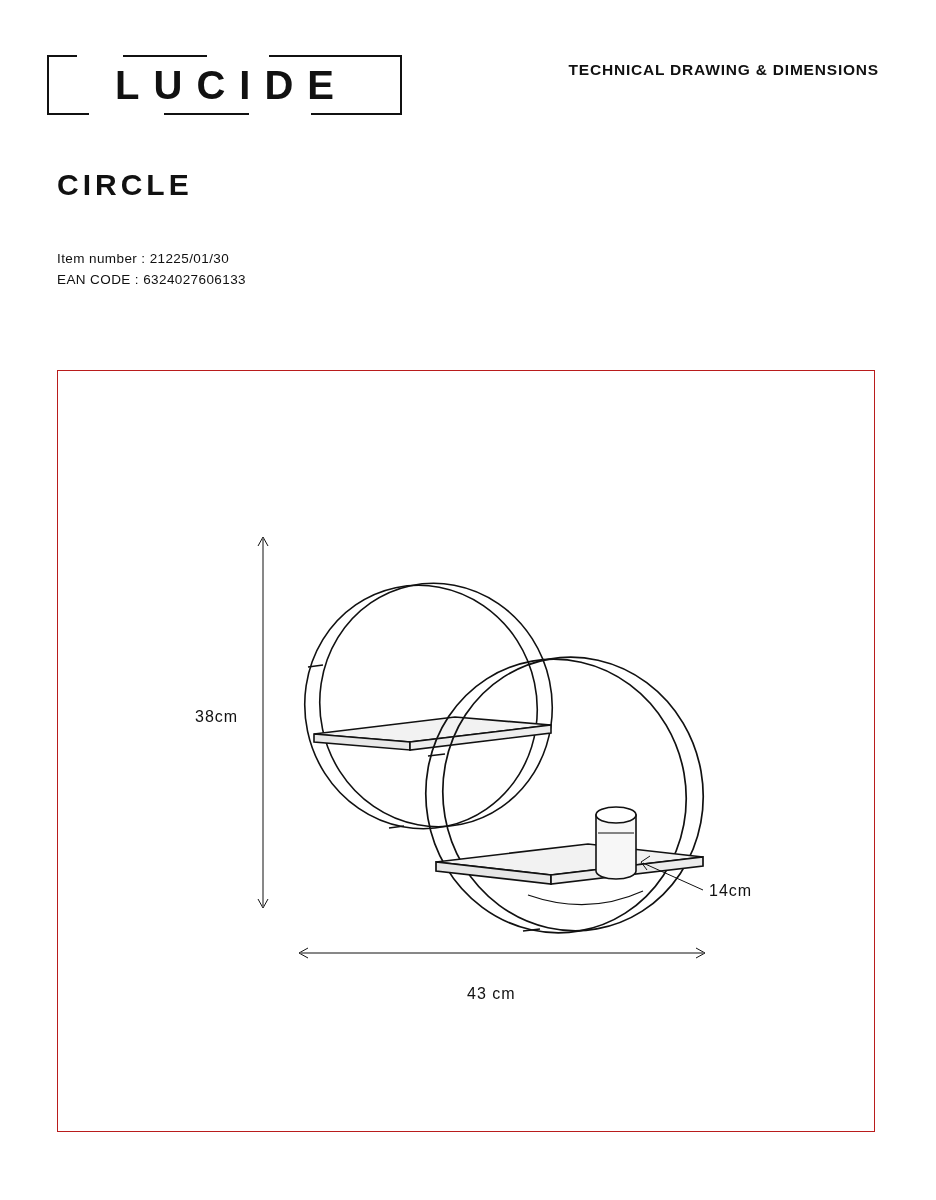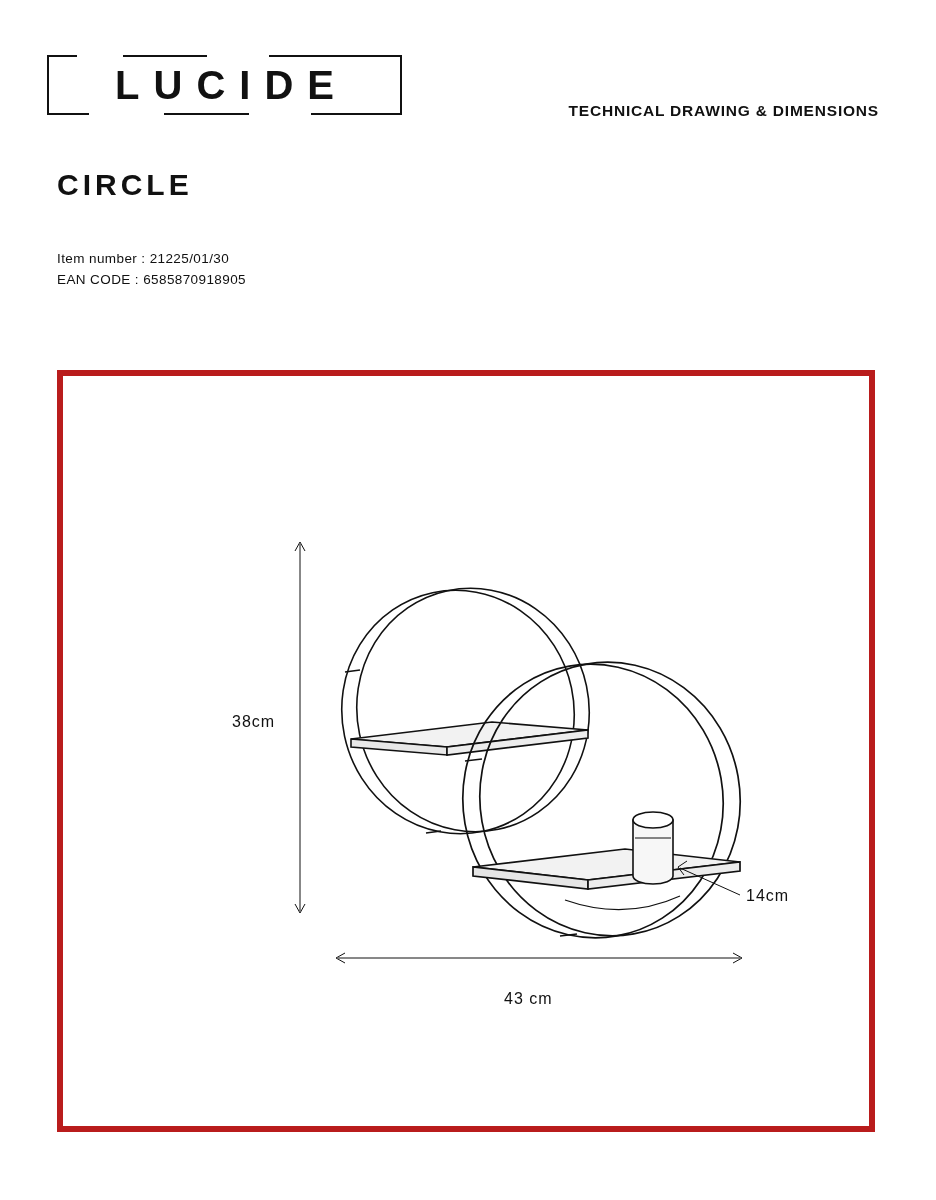--- a/index.html
+++ b/index.html
@@ -58,21 +58,20 @@
   .notch-v         { left: 246px; top: 6px; width: 6px; height: 30px; }
 
   .header-title {
     position: absolute;
     right: 0;
     top: 6px;
     font-size: 15.5px;
     font-weight: bold;
     letter-spacing: 0.8px;
     text-transform: uppercase;
-    margin-top: 41px;
   }
 
   
   .product-name {
     position: absolute;
     left: 57px;
     top: 168px;
     font-size: 30px;
     font-weight: bold;
     letter-spacing: 4px;
@@ -88,23 +87,22 @@
   }
   .meta div { white-space: nowrap; }
 
   
   .frame {
     position: absolute;
     left: 57px;
     top: 370px;
     width: 818px;
     height: 762px;
-    border: 6px solid #b91c1c;
+    border: 1px solid #b91c1c;
     box-sizing: border-box;
-    padding-left: 32px;
   }
   .frame svg { display: block; }
 
   .dim-label {
     font-family: "Liberation Sans", sans-serif;
     font-size: 16px;
     letter-spacing: 1px;
     fill: #111111;
   }
 </style>
@@ -122,21 +120,21 @@
     <div class="logo-notch notch-v"></div>
   </div>
 
   <div class="header-title">TECHNICAL DRAWING &amp; DIMENSIONS</div>
 </div>
 
 <div class="product-name">CIRCLE</div>
 
 <div class="meta">
   <div>Item number : 21225/01/30</div>
-  <div>EAN CODE : 6585870918905</div>
+  <div>EAN CODE : 6324027606133</div>
 </div>
 
 <div class="frame">
   <svg width="816" height="760" viewBox="0 0 816 760">
 
     <g stroke="#111111" fill="none">
 
       <g stroke-width="1.6">
         <ellipse cx="363" cy="336" rx="116" ry="122" transform="rotate(-12 363 336)"></ellipse>
         <ellipse cx="378" cy="334" rx="116" ry="122" transform="rotate(-12 378 334)"></ellipse>

